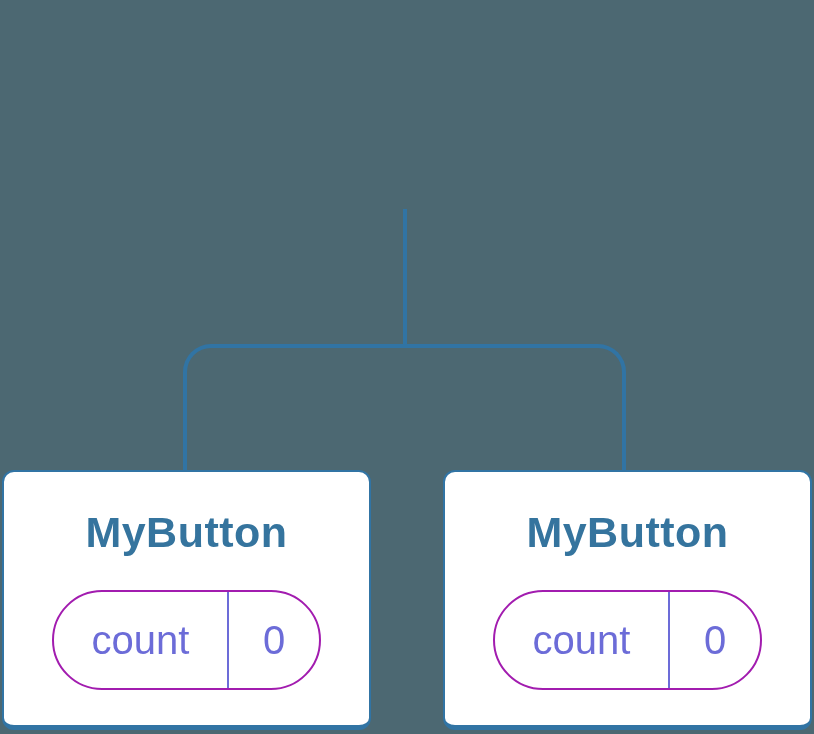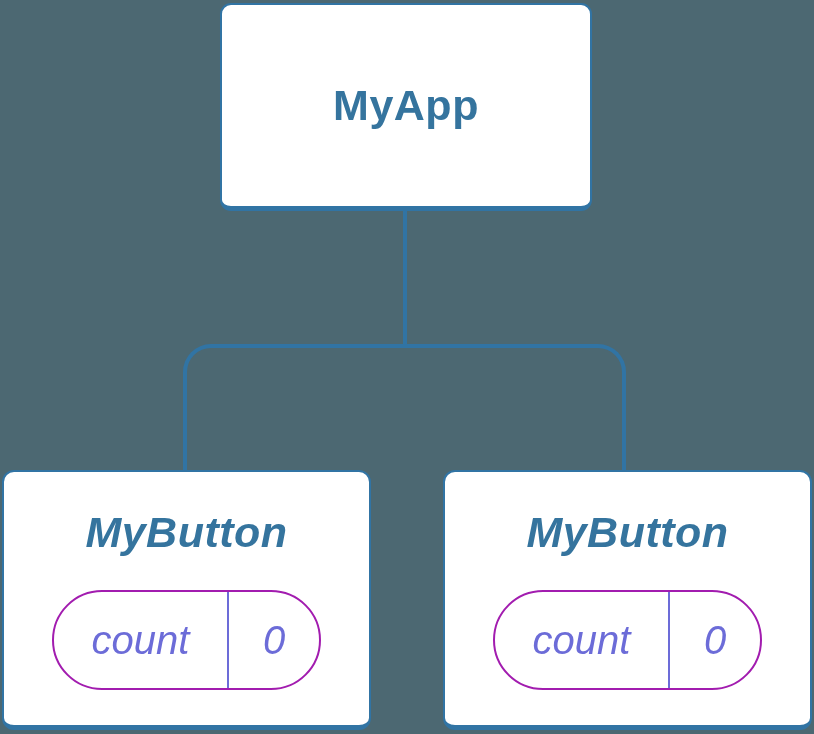--- a/index.html
+++ b/index.html
@@ -42,21 +42,20 @@
     letter-spacing: 0.5px;
     line-height: 1.14;
     white-space: nowrap;
   }
   .node-child {
     top: 470px;
     width: 369px;
     height: 260px;
     padding-top: 36px;
     border-radius: 12px;
-    font-style: italic;
   }
   .node-child-left  { left: 2px; }
   .node-child-right { left: 443px; }
 
   
   .stem {
     position: absolute;
     left: 403px;
     top: 209px;
     width: 4px;
@@ -105,23 +104,20 @@
     font-size: 40px;
     font-weight: 500;
     color: #6C6CD8;
   }
 </style>
 </head>
 <body>
 
 <div class="canvas">
 
-  <div class="node node-root">
-    <span class="node-label">MyApp</span>
-  </div>
 
   <div class="stem"></div>
   <div class="bracket"></div>
 
   <div class="node node-child node-child-left">
     <span class="node-label">MyButton</span>
     <div class="pill">
       <span class="pill-name">count</span>
       <span class="pill-value">0</span>
     </div>

